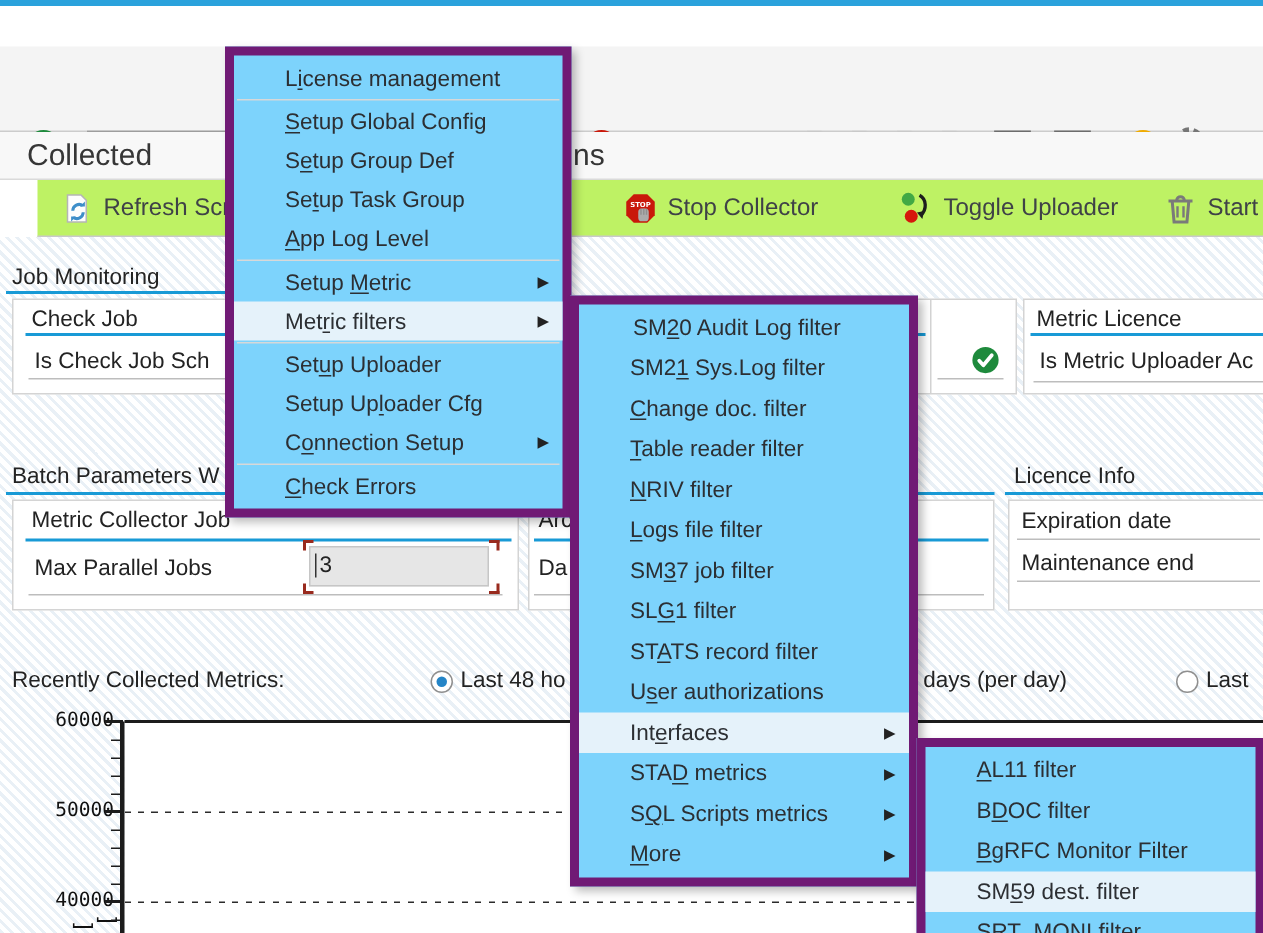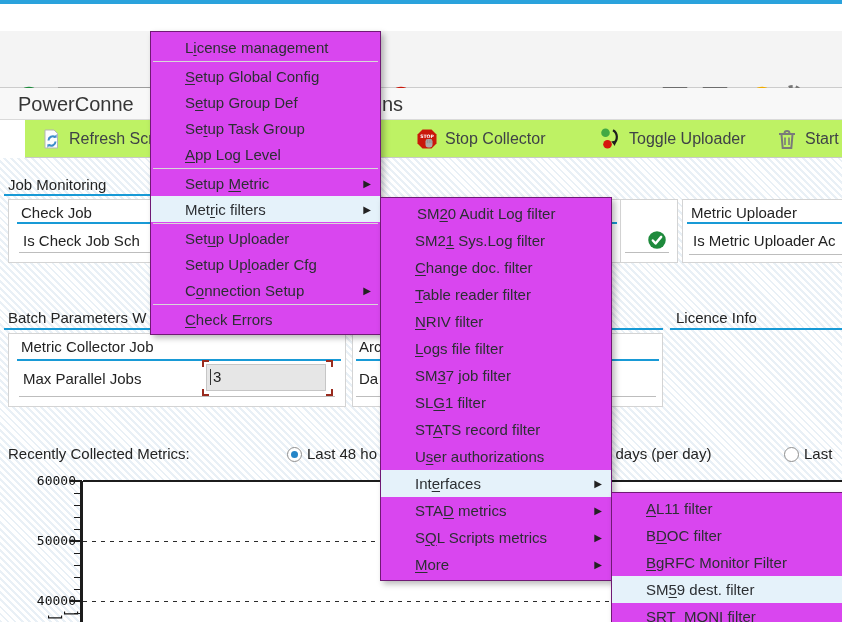--- a/index.html
+++ b/index.html
@@ -46,21 +46,21 @@
   .plot-topline{position:absolute;left:83px;top:480px;width:759px;height:2px;background:#1c1c1c;}
   .yaxis{position:absolute;left:80px;top:481px;width:3px;height:141px;background:#1c1c1c;}
   .ylabel{position:absolute;width:52px;text-align:right;font-size:13px;color:#111;
           font-family:"DejaVu Sans Mono",monospace;}
   .ytick{position:absolute;background:#1c1c1c;}
   .gridline{position:absolute;height:1px;left:83px;width:759px;
             background:repeating-linear-gradient(90deg,#2b2b2b 0 4px,transparent 4px 9px);}
   .rotlbl{position:absolute;font-size:15px;color:#111;transform:rotate(-90deg);transform-origin:left top;
           font-family:"DejaVu Sans Mono",monospace;}
   
-  .menu{position:absolute;background:#d946ef;border:1px solid #701a75;box-shadow:3px 3px 6px rgba(0,0,0,.28);
+  .menu{position:absolute;background:#7dd3fc;border:6px solid #701a75;box-shadow:3px 3px 6px rgba(0,0,0,.28);
         padding:2px 0;}
   .mi{position:relative;display:flex;align-items:center;padding-left:34px;font-size:15px;color:#2c2f33;
       white-space:nowrap;cursor:default;}
   .mi.hl{background:#e5f2fa;}
   .mi .arr{position:absolute;right:9px;font-size:10px;color:#222;}
   .sep{border-top:1px solid #d8d8d8;margin:1px 2px;}
 </style>
 </head>
 <body>
 
@@ -169,21 +169,21 @@
           <circle cx="9.5" cy="9.5" r="4" fill="#767676"></circle>
           <circle cx="9.5" cy="9.5" r="1.8" fill="#f4f4f4"></circle>
           <circle cx="17.5" cy="17" r="3.8" fill="none" stroke="#767676" stroke-width="3.6" stroke-dasharray="2 1.6"></circle>
           <circle cx="17.5" cy="17" r="2.6" fill="#767676"></circle>
           <circle cx="17.5" cy="17" r="1.2" fill="#f4f4f4"></circle>
         </svg>
       </span>
     </div>
 
   <div class="abs titlebar">
-    <span class="title-txt" style="left:18px">PowerConne</span>
+    <span class="title-txt" style="left:18px">Collected</span>
     <span class="title-txt" style="left:382px">ns</span>
   </div>
 
   <div class="abs apptb" id="apptb">
       <div class="appbtn" style="left: 14px;">
         <span style="width: 24px; height: 24px; margin-right: 6px; display: inline-block;"><svg viewBox="0 0 24 24">
             <path d="M6 3h9l3.5 3.5V21H6z" fill="#fdfdfd" stroke="#b5b5b5"></path>
             <path d="M9.5 13.5a4.3 4.3 0 0 1 6.8-3.4" fill="none" stroke="#3e8ec9" stroke-width="2"></path>
             <path d="M17.6 7.3v3.4h-3.4z" fill="#3e8ec9"></path>
             <path d="M16.5 14.5a4.3 4.3 0 0 1-6.8 3.4" fill="none" stroke="#3e8ec9" stroke-width="2"></path>
@@ -234,21 +234,21 @@
       <div class="gray-line" style="left:616px;top:52px;width:44px"></div>
       <div class="statusicon" style="left:638px;top:30px" id="status-check">
           <svg viewBox="0 0 24 24">
             <circle cx="12" cy="12" r="10.5" fill="#1e8a3c"></circle>
             <path d="M7 12.6l3.3 3.6 6.7-8" stroke="#fff" stroke-width="3" fill="none" stroke-linecap="round" stroke-linejoin="round"></path>
           </svg>
         </div>
     </div>
 
     <div class="wbox" style="left:682px;top:41px;width:161px;height:64px">
-      <div class="fld-label" style="left:8px;top:4px">Metric Uploader</div>
+      <div class="fld-label" style="left:8px;top:4px">Metric Licence</div>
       <div class="blue-line" style="left:4px;top:22px;width:156px"></div>
       <div class="fld-label" style="left:10px;top:32px">Is Metric Uploader Ac</div>
       <div class="gray-line" style="left:6px;top:54px;width:154px"></div>
     </div>
 
     <div class="sec-title" style="left:8px;top:151px">Batch Parameters W</div>
     <div class="blue-line" style="left:4px;top:170px;width:148px"></div>
     <div class="blue-line" style="left:500px;top:170px;width:163px"></div>
 
     <div class="wbox" style="left:8px;top:175px;width:338px;height:74px">
@@ -266,20 +266,26 @@
 
     <div class="wbox" style="left:352px;top:175px;width:311px;height:74px">
       <div class="fld-label" style="left:6px;top:4px">Arc</div>
       <div class="blue-line" style="left:3px;top:25px;width:303px"></div>
       <div class="fld-label" style="left:6px;top:36px">Da</div>
       <div class="gray-line" style="left:3px;top:62px;width:300px"></div>
     </div>
 
     <div class="sec-title" style="left:676px;top:151px">Licence Info</div>
     <div class="blue-line" style="left:670px;top:170px;width:172px"></div>
+    <div class="wbox" style="left:672px;top:175px;width:171px;height:74px;border-right:none">
+      <div class="fld-label" style="left:8px;top:5px">Expiration date</div>
+      <div class="gray-line" style="left:5px;top:25px;width:162px"></div>
+      <div class="fld-label" style="left:8px;top:33px">Maintenance end</div>
+      <div class="gray-line" style="left:5px;top:53px;width:162px"></div>
+    </div>
 
     <div class="sec-title" style="left:8px;top:287px">Recently Collected Metrics:</div>
     <div class="radio sel" style="left:287px;top:289px"></div>
     <div class="sec-title" style="left:307px;top:287px">Last 48 ho</div>
     <div class="sec-title" style="left:603px;top:287px">7 days (per day)</div>
     <div class="radio" style="left:784px;top:289px"></div>
     <div class="sec-title" style="left:804px;top:287px">Last</div>
   </div>
 
   <div id="chart">

